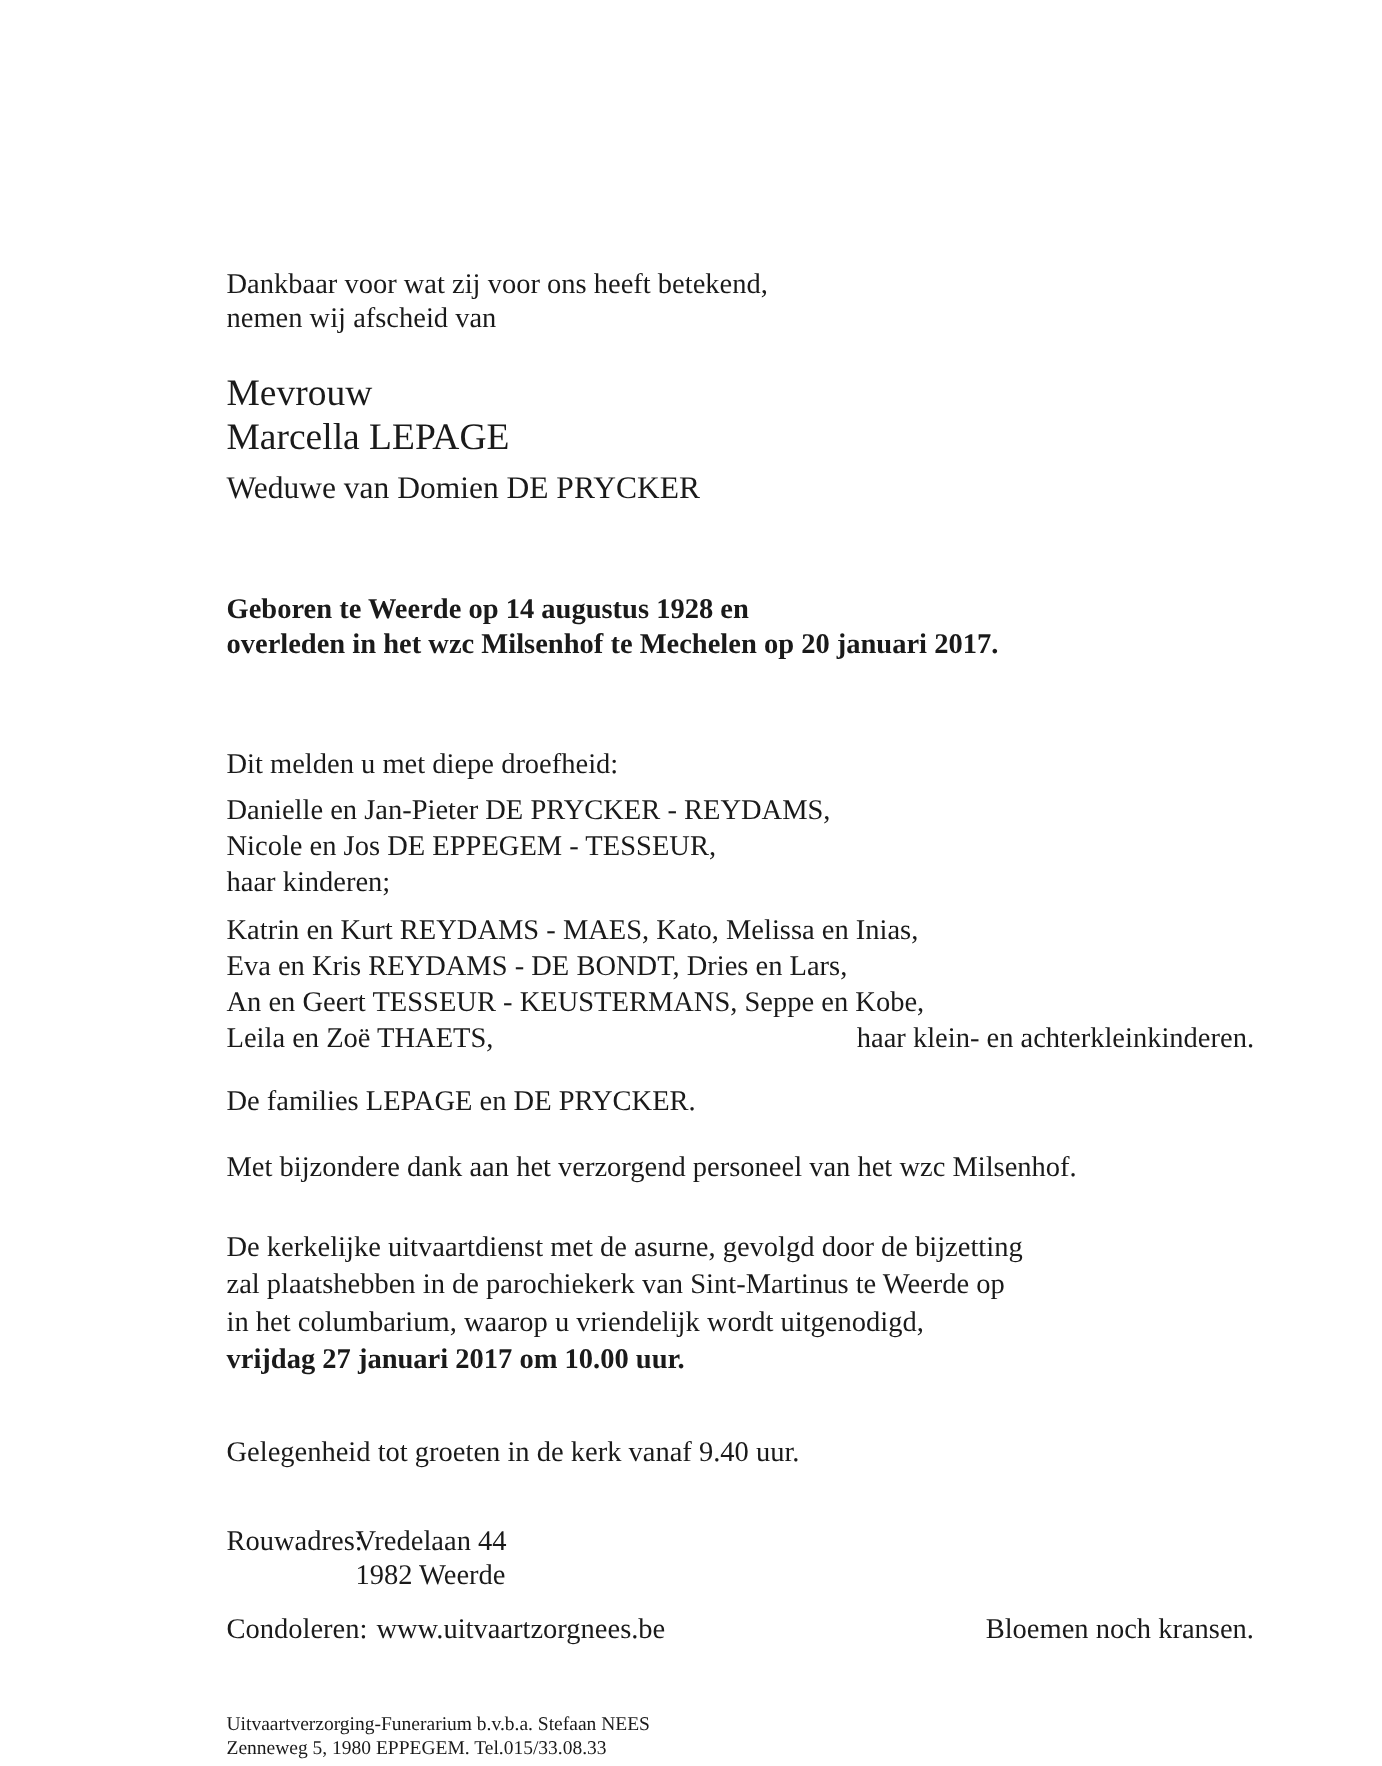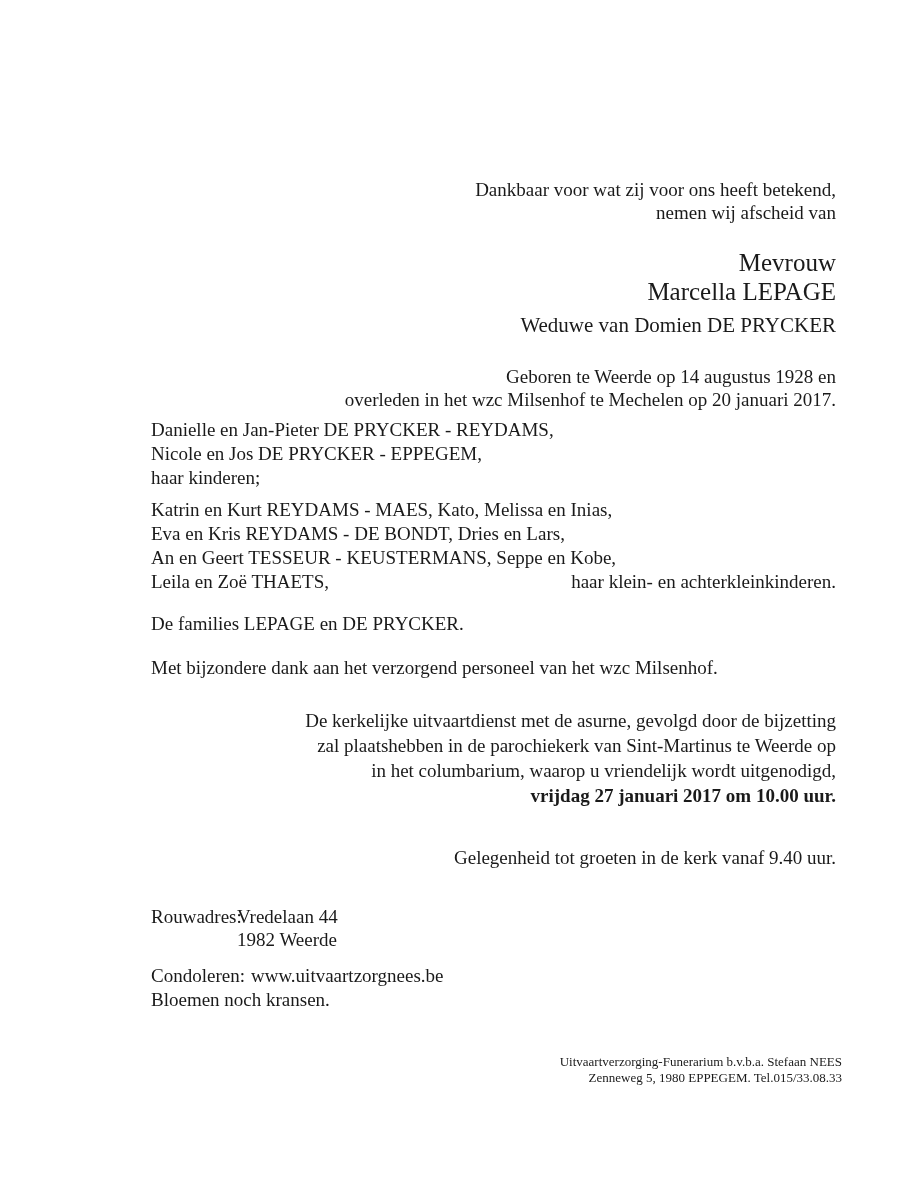--- a/index.html
+++ b/index.html
@@ -13,30 +13,30 @@
     height: 1177px;
     box-sizing: border-box;
     background: #ffffff;
     color: #1a1a1a;
     font-family: "Liberation Serif", "DejaVu Serif", serif;
     font-size: 19px;
     line-height: 24px;
     padding: 178px 85px 0 151px;
     overflow: hidden;
   }
-  .centered { text-align: right; }
+  .centered { text-align: left; }
 
   .intro { line-height: 23px; }
 
   .title-block { margin-top: 24px; }
   .salutation { font-size: 25px; line-height: 29px; }
   .deceased-name { font-size: 25px; line-height: 29px; }
   .relation { font-size: 21px; line-height: 27px; margin-top: 6px; }
 
-  .life-dates { margin-top: 26px; line-height: 23px; }
+  .life-dates { margin-top: 56px; line-height: 23px; font-weight: bold; }
 
   .announcement { margin-top: 57px; }
 
   .children { margin-top: 7px; }
   .grandchildren { margin-top: 8px; }
 
   .split-row {
     display: flex;
     justify-content: space-between;
     align-items: baseline;
@@ -50,27 +50,27 @@
 
   .greeting { margin-top: 38px; }
 
   .mourning {
     margin-top: 35px;
     display: flex;
     line-height: 23px;
   }
   .mourning-label { width: 86px; flex: none; }
 
-  .condolences { margin-top: 13px; flex-direction: column; }
+  .condolences { margin-top: 13px; }
   .condolences .website { margin-left: 6px; }
 
   .footer {
     margin-top: 42px;
     margin-right: -6px;
-    text-align: right;
+    text-align: left;
     font-size: 13px;
     line-height: 15.5px;
   }
 </style>
 </head>
 <body>
 
 <div class="sheet">
 
   <div class="intro centered">
@@ -82,24 +82,25 @@
     <div class="salutation">Mevrouw</div>
     <div class="deceased-name">Marcella LEPAGE</div>
     <div class="relation">Weduwe van Domien DE PRYCKER</div>
   </div>
 
   <div class="life-dates centered">
     <div>Geboren te Weerde op 14 augustus 1928 en</div>
     <div>overleden in het wzc Milsenhof te Mechelen op 20 januari 2017.</div>
   </div>
 
+  <div class="announcement">Dit melden u met diepe droefheid:</div>
 
   <div class="children">
     <div>Danielle en Jan-Pieter DE PRYCKER - REYDAMS,</div>
-    <div>Nicole en Jos DE PRYCKER - EPPEGEM,</div>
+    <div>Nicole en Jos DE EPPEGEM - TESSEUR,</div>
     <div class="split-row">
       <span>haar kinderen;</span>
     </div>
   </div>
 
   <div class="grandchildren">
     <div>Katrin en Kurt REYDAMS - MAES, Kato, Melissa en Inias,</div>
     <div>Eva en Kris REYDAMS - DE BONDT, Dries en Lars,</div>
     <div>An en Geert TESSEUR - KEUSTERMANS, Seppe en Kobe,</div>
     <div class="split-row">

